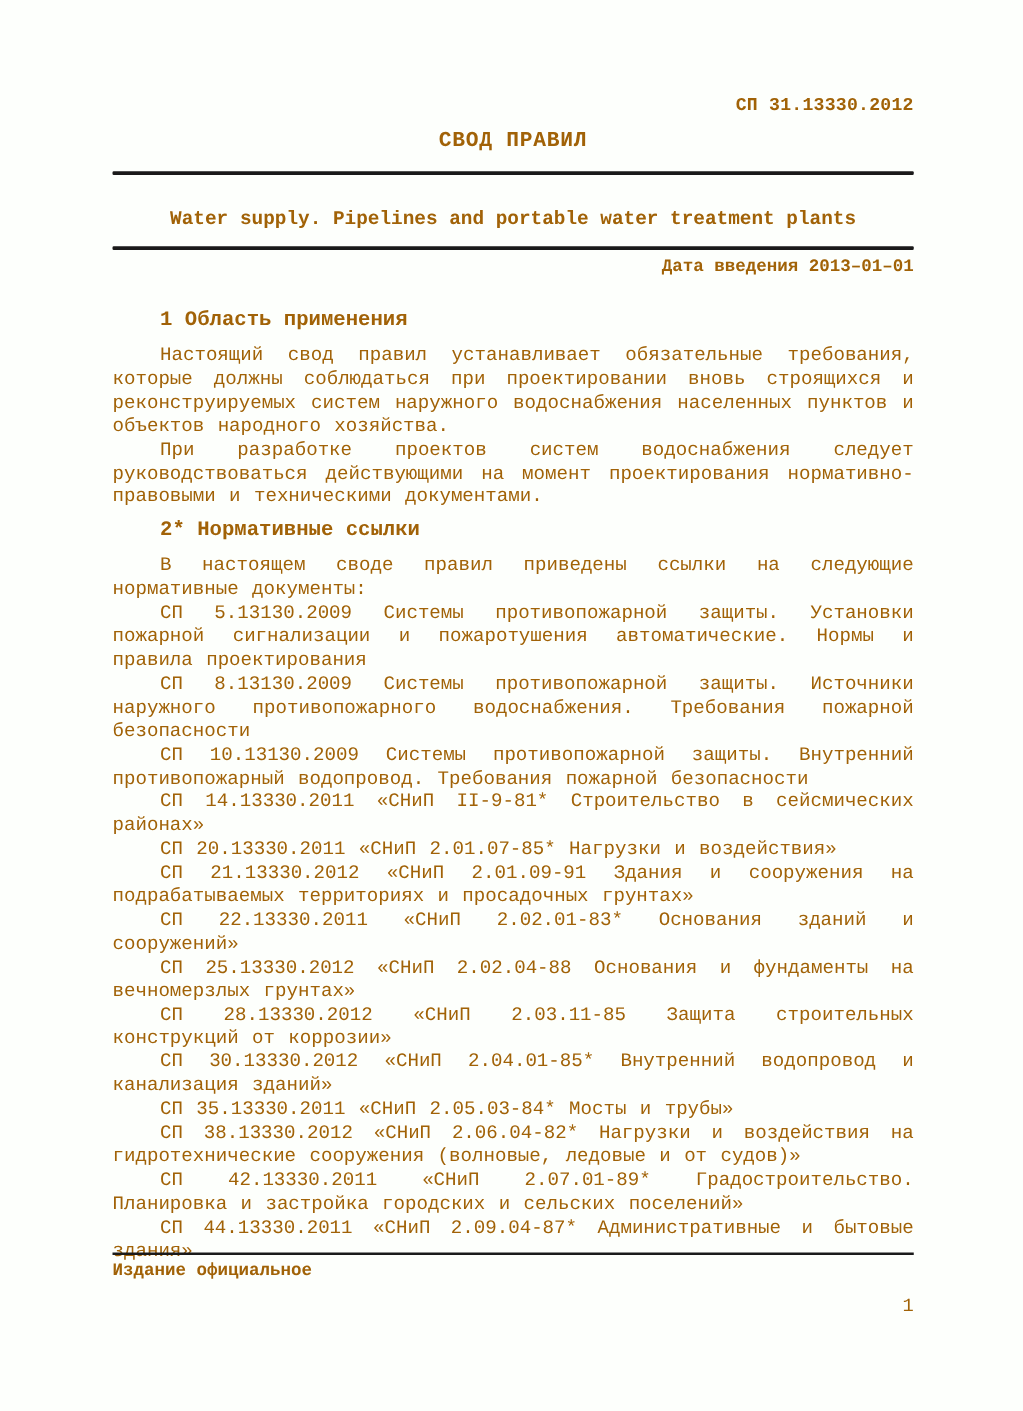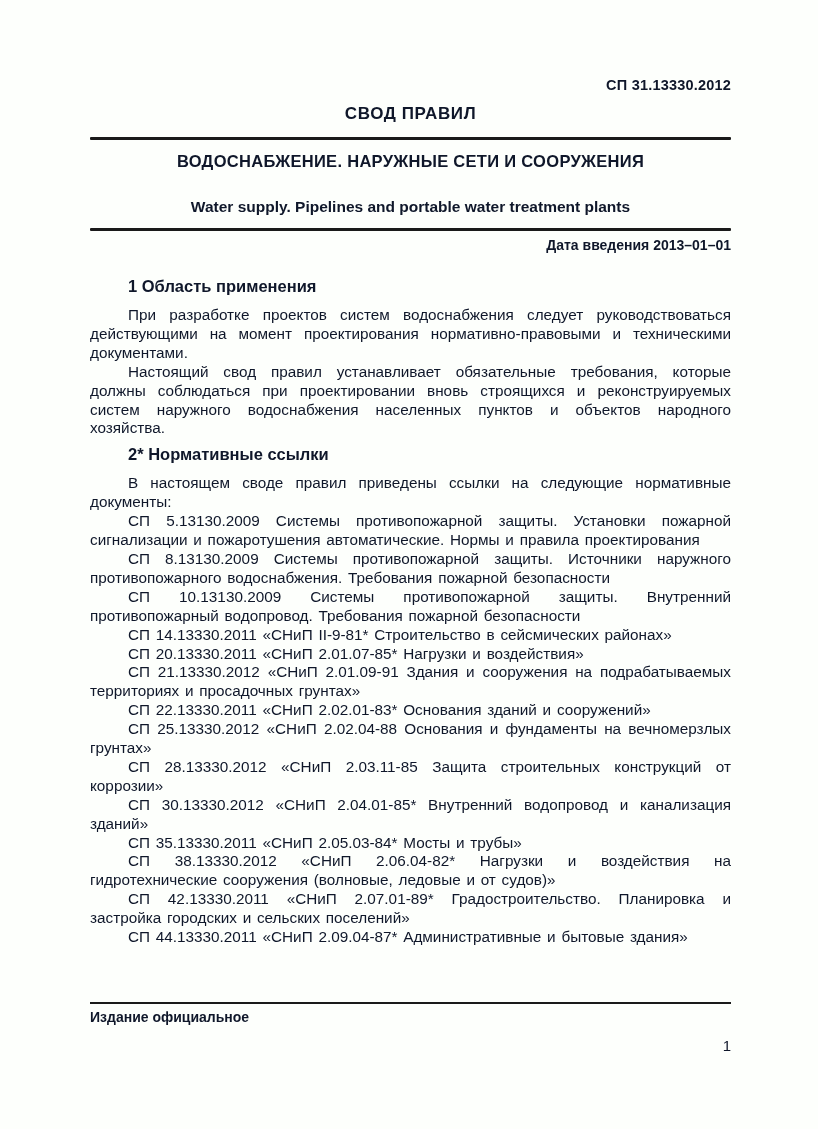--- a/index.html
+++ b/index.html
@@ -3,22 +3,22 @@
 <meta charset="utf-8">
 <style>
   html, body { margin: 0; padding: 0; }
   body { background: #e9e9e9; }
   .page {
     position: relative;
     width: 818px;
     height: 1129px;
     margin: 0 auto;
     background: #fdfffc;
-    font-family: Liberation Sans, sans-serif;
-    color: #0f172a;
+    font-family: Liberation Mono, monospace;
+    color: #a16207;
     overflow: hidden;
   }
   .content {
     position: absolute;
     left: 90px;
     top: 0;
     width: 641px;
   }
   .doc-code {
     margin-top: 77px;
@@ -113,31 +113,30 @@
 <body>
 
 <div class="page">
   <div class="content">
 
     <div class="doc-code">СП 31.13330.2012</div>
     <div class="doc-type">СВОД ПРАВИЛ</div>
 
     <div class="rule"></div>
 
-    <div class="title-ru">ВОДОСНАБЖЕНИЕ. НАРУЖНЫЕ СЕТИ И СООРУЖЕНИЯ</div>
     <div class="title-en">Water supply. Pipelines and portable water treatment plants</div>
 
     <div class="rule2"></div>
 
     <div class="intro-date">Дата введения 2013–01–01</div>
 
     <h2 class="section-heading s1-heading">1 Область применения</h2>
     <div class="body-block">
+      <p class="para">Настоящий свод правил устанавливает обязательные требования, которые должны соблюдаться при проектировании вновь строящихся и реконструируемых систем наружного водоснабжения населенных пунктов и объектов народного хозяйства.</p>
       <p class="para">При разработке проектов систем водоснабжения следует руководствоваться действующими на момент проектирования нормативно-правовыми и техническими документами.</p>
-      <p class="para">Настоящий свод правил устанавливает обязательные требования, которые должны соблюдаться при проектировании вновь строящихся и реконструируемых систем наружного водоснабжения населенных пунктов и объектов народного хозяйства.</p>
     </div>
 
     <h2 class="section-heading s2-heading">2* Нормативные ссылки</h2>
     <div class="body-block">
       <p class="para">В настоящем своде правил приведены ссылки на следующие нормативные документы:</p>
       <p class="para">СП 5.13130.2009 Системы противопожарной защиты. Установки пожарной сигнализации и пожаротушения автоматические. Нормы и правила проектирования</p>
       <p class="para">СП 8.13130.2009 Системы противопожарной защиты. Источники наружного противопожарного водоснабжения. Требования пожарной безопасности</p>
       <p class="para">СП 10.13130.2009 Системы противопожарной защиты. Внутренний противопожарный водопровод. Требования пожарной безопасности</p>
       <p class="para">СП 14.13330.2011 «СНиП II-9-81* Строительство в сейсмических районах»</p>
       <p class="para">СП 20.13330.2011 «СНиП 2.01.07-85* Нагрузки и воздействия»</p>

